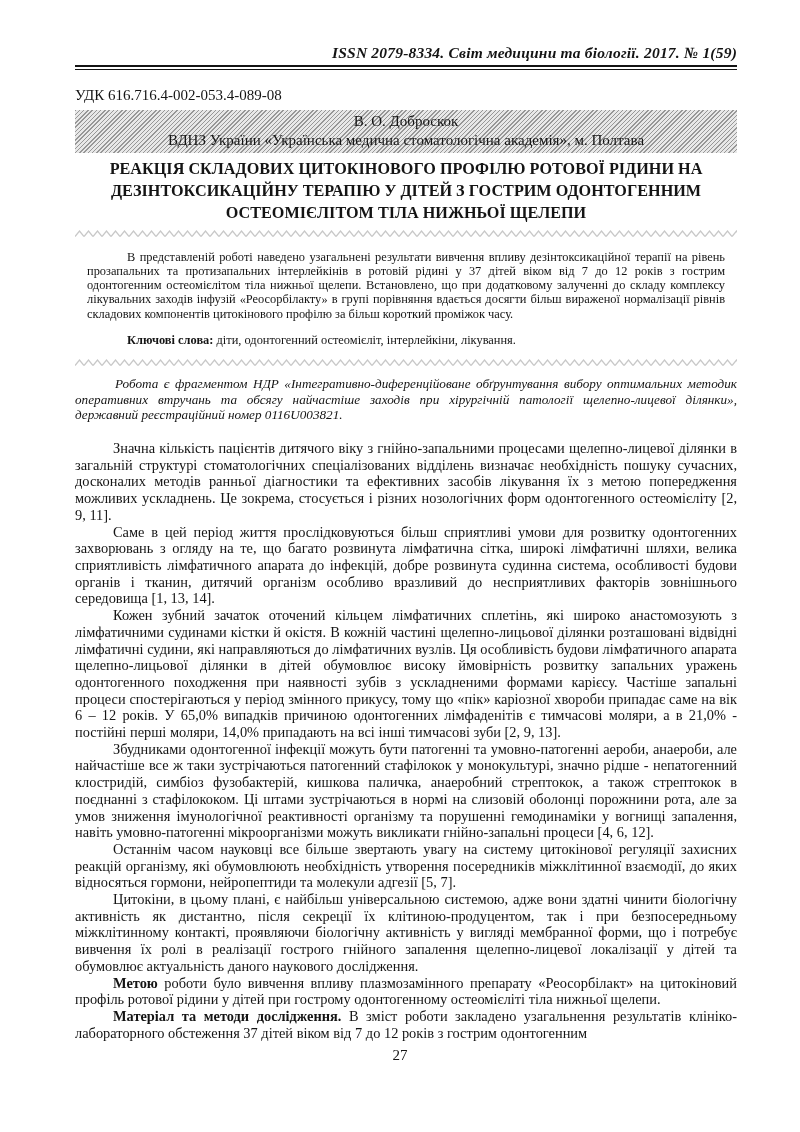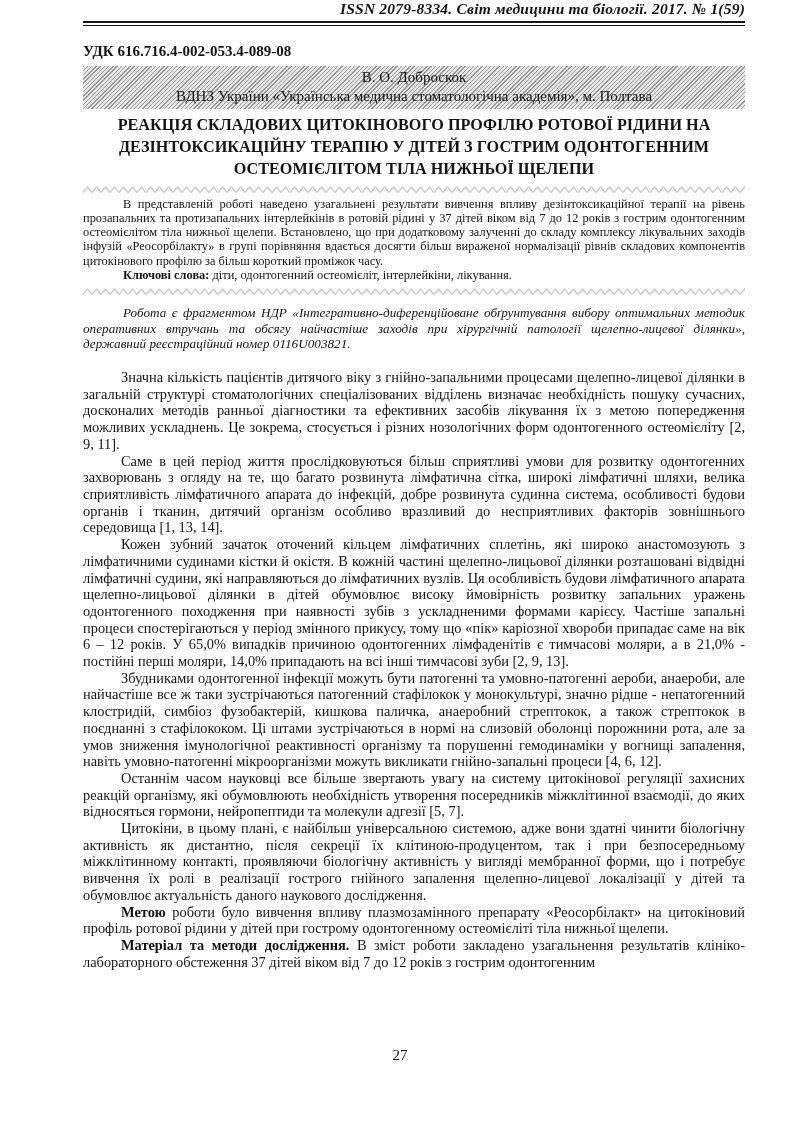--- a/index.html
+++ b/index.html
@@ -10,41 +10,42 @@
     font-family: "Liberation Serif", serif;
     color: #141414;
   }
   .sheet {
     position: relative;
     width: 800px; height: 1132px;
     background: #ffffff;
   }
   .content {
     position: absolute;
-    left: 83px; top: 0;
+    left: 75px; top: 0;
     width: 662px;
+    padding-top: 44px;
   }
   .journal-header {
     font-size: 15.5px;
     font-weight: bold;
     font-style: italic;
     text-align: right;
     line-height: 18px;
     letter-spacing: .2px;
   }
   .double-rule {
     margin-top: 3px;
     height: 1.5px;
     border-top: 2.5px solid #141414;
     border-bottom: 1.2px solid #141414;
   }
   .udk {
     margin-top: 16px;
     font-size: 15px;
-    font-weight: bold;
+    font-weight: normal;
     line-height: 18px;
   }
   .affil-block {
     margin-top: 6px;
     padding: 2px 0 3px 0;
     text-align: center;
     font-weight: normal;
     font-size: 15px;
     line-height: 19px;
     background: repeating-linear-gradient(135deg,
@@ -57,21 +58,21 @@
     text-align: center;
     line-height: 22px;
   }
   .zigzag { display: block; margin-top: 6px; }
   .abstract {
     margin-top: 3px;
     font-size: 12.4px;
     line-height: 14.3px;
     text-align: justify;
   }
-  .abstract p { margin: 0; text-indent: 40px; }
+  .abstract p { margin: 12px; text-indent: 40px; }
   .ndr {
     margin: 9px 0 0 0;
     font-size: 13.2px;
     font-style: italic;
     line-height: 15.6px;
     text-align: justify;
     text-indent: 40px;
   }
   .body-text {
     margin-top: 17px;

